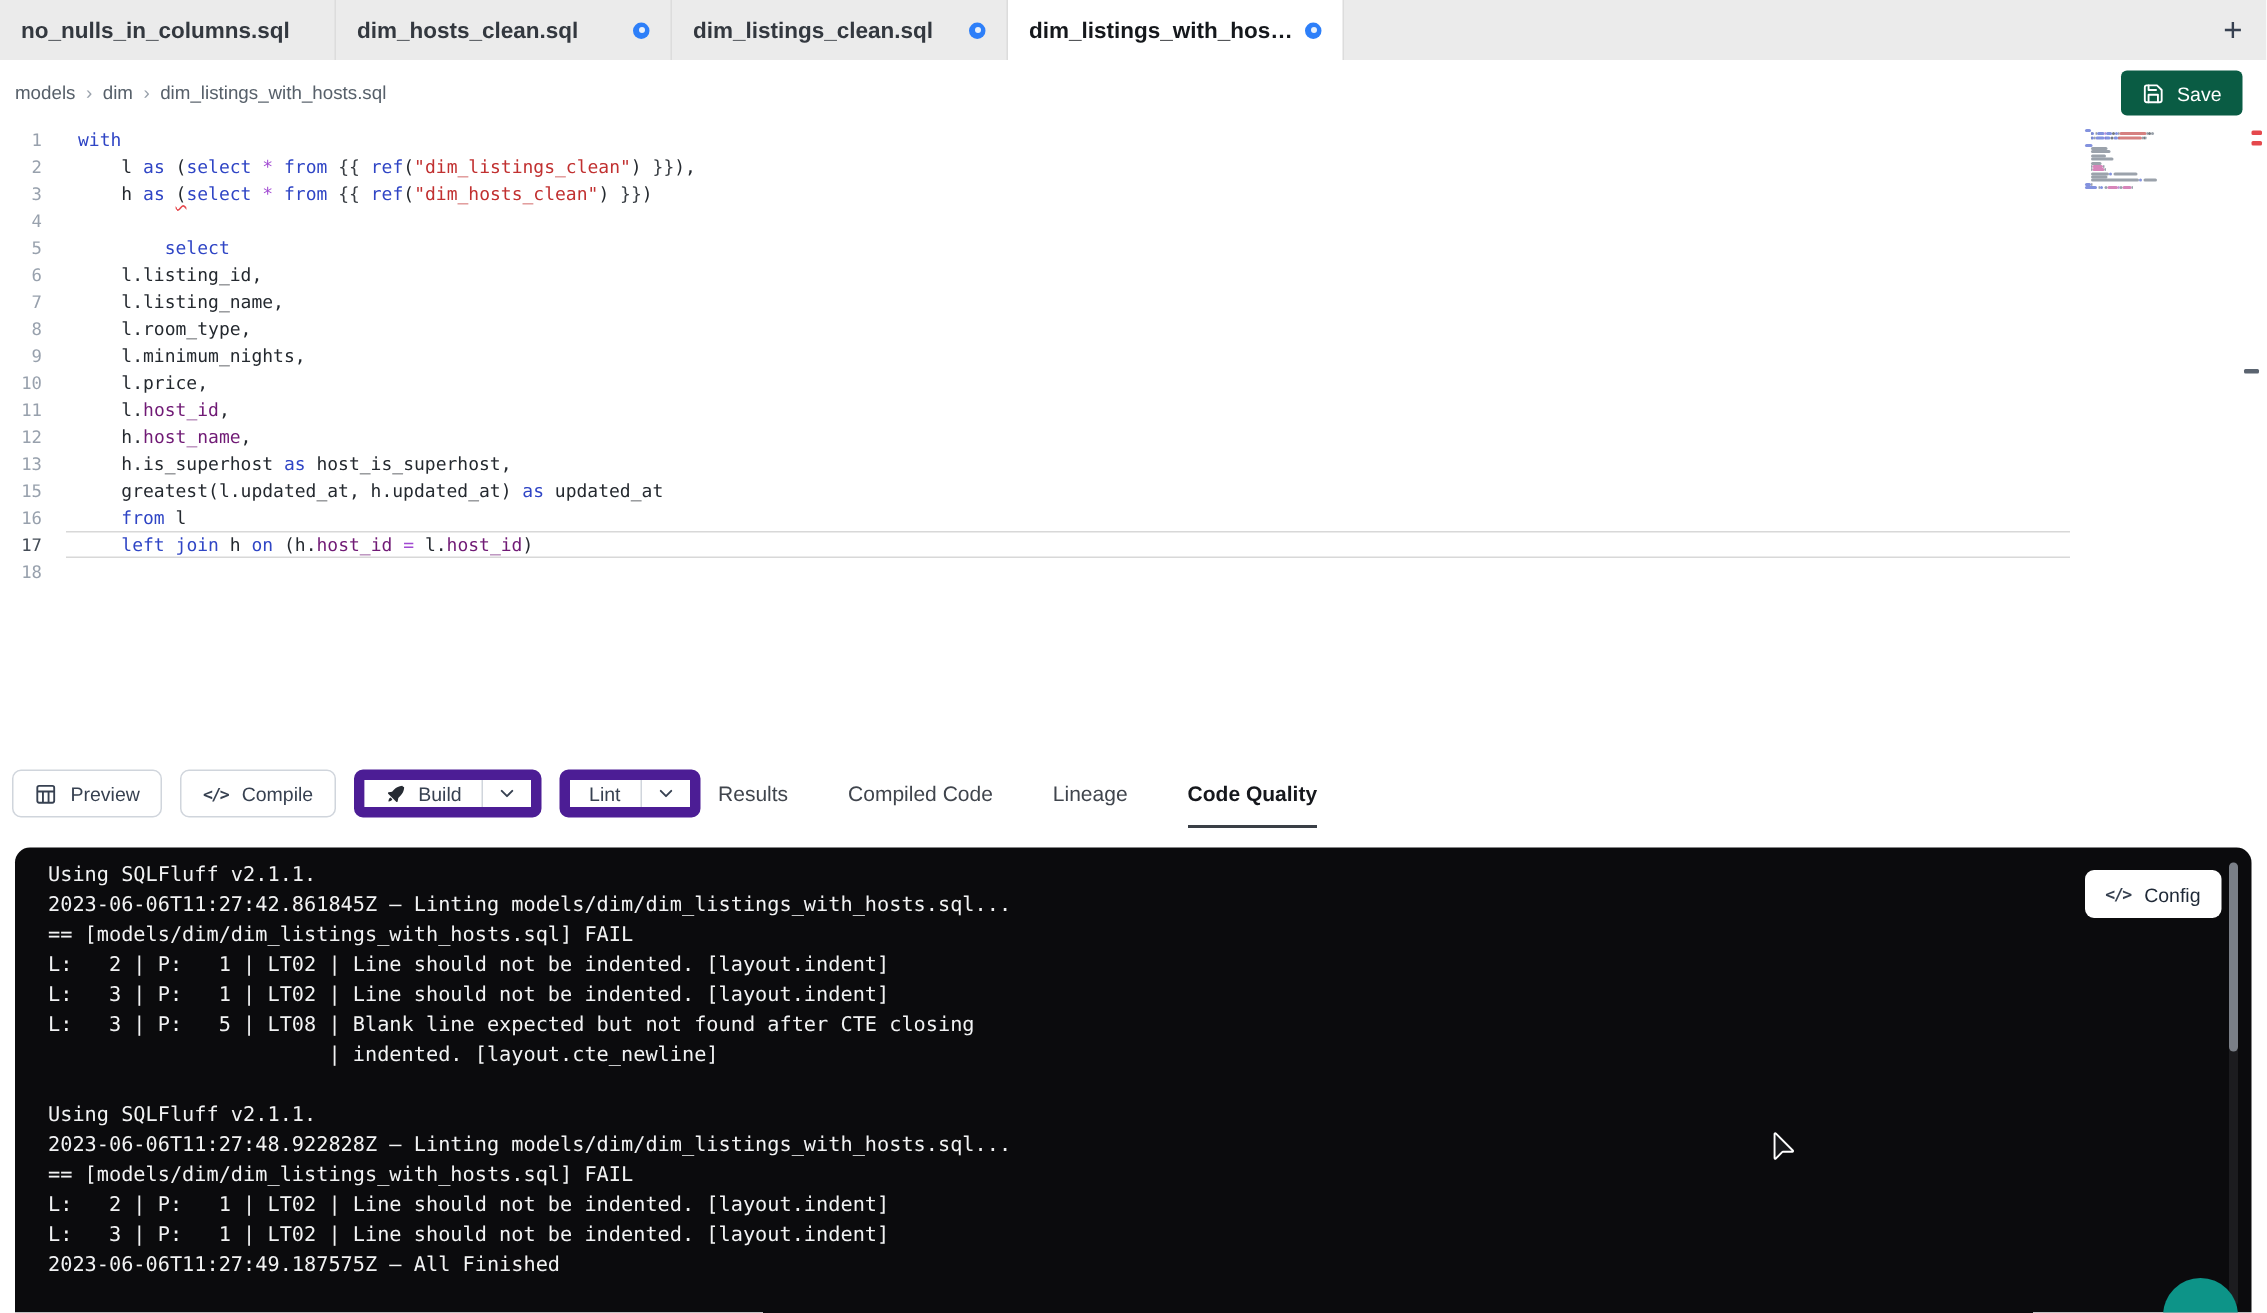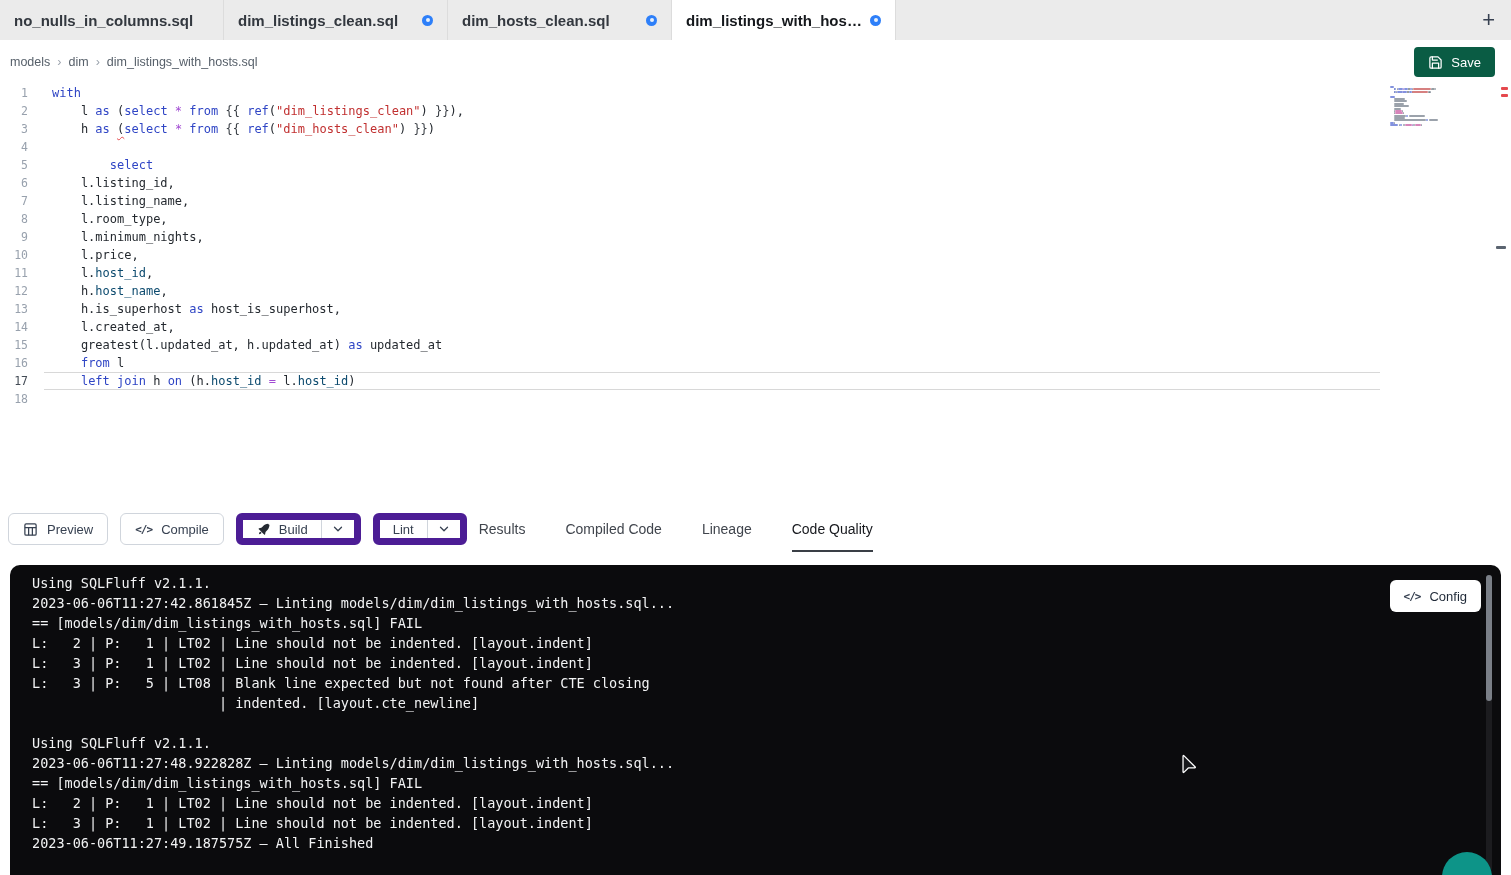--- a/index.html
+++ b/index.html
@@ -36,21 +36,21 @@
     font-family:"DejaVu Sans Mono",monospace;font-size:12px}
   .ln{width:30px;text-align:right;padding-right:2px;color:#98a1ad;flex:none;font-size:11.5px}
   .lc{white-space:pre;padding-left:22px;flex:1;color:#24292f;cursor:text}
   .code-line.current .ln{color:#444c56}
   .code-line.current::before{content:"";position:absolute;left:44px;width:1336px;top:0;border-top:1px solid #d8d8d8}
   .code-line.current::after{content:"";position:absolute;left:44px;width:1336px;bottom:0;border-bottom:1px solid #d8d8d8}
   .tok-p{color:#24292f}
   .tok-k{color:#2f45c5}
   .tok-s{color:#c13030}
   .tok-o{color:#a14ad2}
-  .tok-f{color:#0c4a6e}
+  .tok-f{color:#701a75}
   .tok-j{color:#3a3f45}
   .tok-err{text-decoration:underline wavy var(--error-red,#e5484d) 1px;text-underline-offset:3px}
 
   
   .minimap{position:absolute;left:1390px;top:2px;width:78px;cursor:pointer}
   .mm-line{height:2px;margin-bottom:0.4px;display:flex}
   .mm-line span{height:2px;display:inline-block;border-radius:1px;opacity:.85}
   .mm-p{background:#8a929c}.mm-k{background:#6d7fd8}.mm-s{background:#cf6a6a}
   .mm-o{background:#b07fd6}.mm-f{background:#d070ae}.mm-j{background:#5c636b}
   .mark{position:absolute;background:var(--error-red,#e5484d);width:7px;height:3px;border-radius:1px}
@@ -66,21 +66,21 @@
     border:1px solid #d0d5dc;border-radius:6px;font-size:13px;font-weight:500;color:#374151;
     font-family:inherit;cursor:pointer}
   .split-btn{display:flex;border:7px solid #4c1d95;border-radius:6px;overflow:hidden;height:32px;background:#fff}
   .split-btn .part{border:none;background:#fff;display:flex;align-items:center;gap:9px;
     padding:0 13px;font-size:13px;font-weight:500;color:#374151;font-family:inherit;cursor:pointer}
   .split-btn .caret{border-left:1px solid #d0d5dc;padding:0 9px}
   .code-glyph{font-size:11px;font-weight:700;color:#374151;font-family:"DejaVu Sans Mono",monospace;letter-spacing:-1px}
   .panel-tabs{display:flex;gap:40px;height:100%;align-items:stretch}
   .panel-tab{display:flex;align-items:center;font-size:14px;color:#40454d;cursor:pointer;
     border-bottom:2px solid transparent;padding-top:2px}
-  .panel-tab.active{color:#16181d;border-bottom-color:#3a3f46;font-weight:400}
+  .panel-tab.active{color:#16181d;border-bottom-color:#3a3f46;font-weight:700}
 
   
   .terminal{position:absolute;left:10px;right:10px;top:565px;bottom:0;background:#0b0b0d;
     border-radius:10px 10px 0 0;padding:8px 0 0 22px;overflow:hidden}
   .term-line{font-family:"DejaVu Sans Mono",monospace;font-size:13.5px;line-height:20px;
     color:#f2f3f4;white-space:pre}
   .config-btn{position:absolute;top:15px;right:20px;height:32px;padding:0 14px;background:#fff;
     border:none;border-radius:6px;display:flex;align-items:center;gap:9px;font-size:13px;
     font-weight:500;color:#1f2937;cursor:pointer;font-family:"Liberation Sans",sans-serif}
   .term-scroll-track{position:absolute;right:9px;top:10px;bottom:4px;width:6px;border-radius:3px;background:#1c1c1f}
@@ -93,25 +93,25 @@
 </style>
 </head>
 <body>
 
 <div class="tabbar">
   <div class="tabs" id="tabs">
       <div class="tab">
         <span class="tab-label">no_nulls_in_columns.sql</span>
       </div>
       <div class="tab">
+        <span class="tab-label">dim_hosts_clean.sql</span>
+        <span class="dirty-dot"></span>
+      </div>
+      <div class="tab">
         <span class="tab-label">dim_listings_clean.sql</span>
-        <span class="dirty-dot"></span>
-      </div>
-      <div class="tab">
-        <span class="tab-label">dim_hosts_clean.sql</span>
         <span class="dirty-dot"></span>
       </div>
       <div class="tab active">
         <span class="tab-label">dim_listings_with_hosts.sql</span>
         <span class="dirty-dot"></span>
       </div>
     </div>
   <button class="new-tab">+</button>
 </div>
 
@@ -181,24 +181,20 @@
       </div>
       <div class="code-line">
         <span class="ln">12</span>
         <span class="lc"><span class="tok-p">    h.</span><span class="tok-f">host_name</span><span class="tok-p">,</span></span>
       </div>
       <div class="code-line">
         <span class="ln">13</span>
         <span class="lc"><span class="tok-p">    h.is_superhost </span><span class="tok-k">as</span><span class="tok-p"> host_is_superhost,</span></span>
       </div>
       <div class="code-line">
-        <span class="ln">14</span>
-        <span class="lc"><span class="tok-p">    l.created_at,</span></span>
-      </div>
-      <div class="code-line">
         <span class="ln">15</span>
         <span class="lc"><span class="tok-p">    greatest(l.updated_at, h.updated_at) </span><span class="tok-k">as</span><span class="tok-p"> updated_at</span></span>
       </div>
       <div class="code-line">
         <span class="ln">16</span>
         <span class="lc"><span class="tok-p">    </span><span class="tok-k">from</span><span class="tok-p"> l</span></span>
       </div>
       <div class="code-line current">
         <span class="ln">17</span>
         <span class="lc"><span class="tok-p">    </span><span class="tok-k">left join</span><span class="tok-p"> h </span><span class="tok-k">on</span><span class="tok-p"> (h.</span><span class="tok-f">host_id</span><span class="tok-p"> </span><span class="tok-o">=</span><span class="tok-p"> l.</span><span class="tok-f">host_id</span><span class="tok-p">)</span></span>

